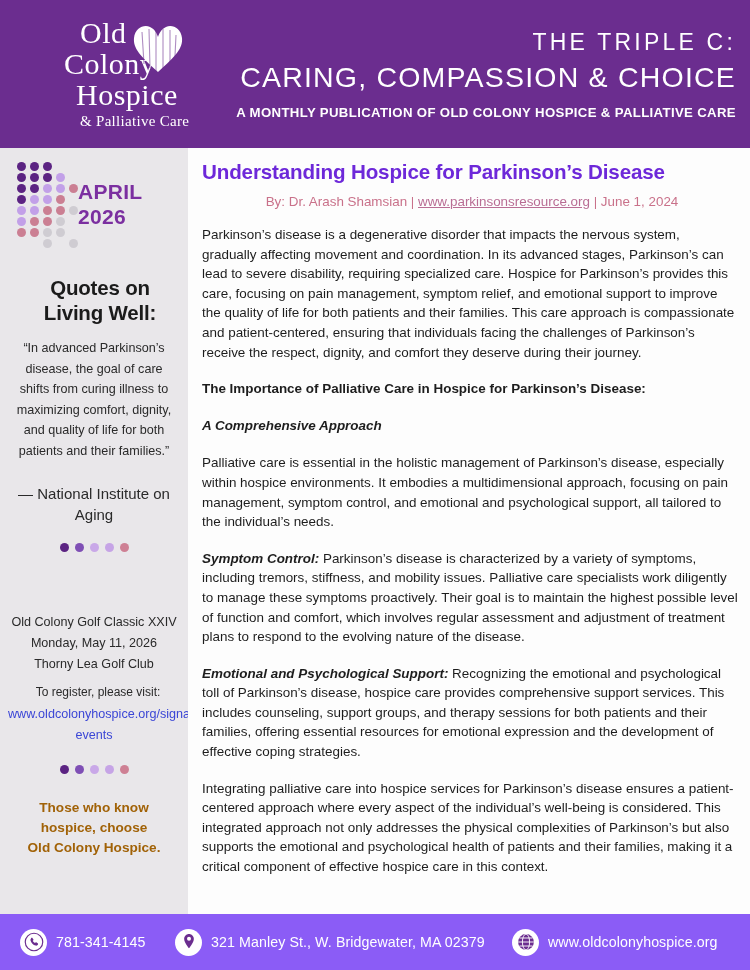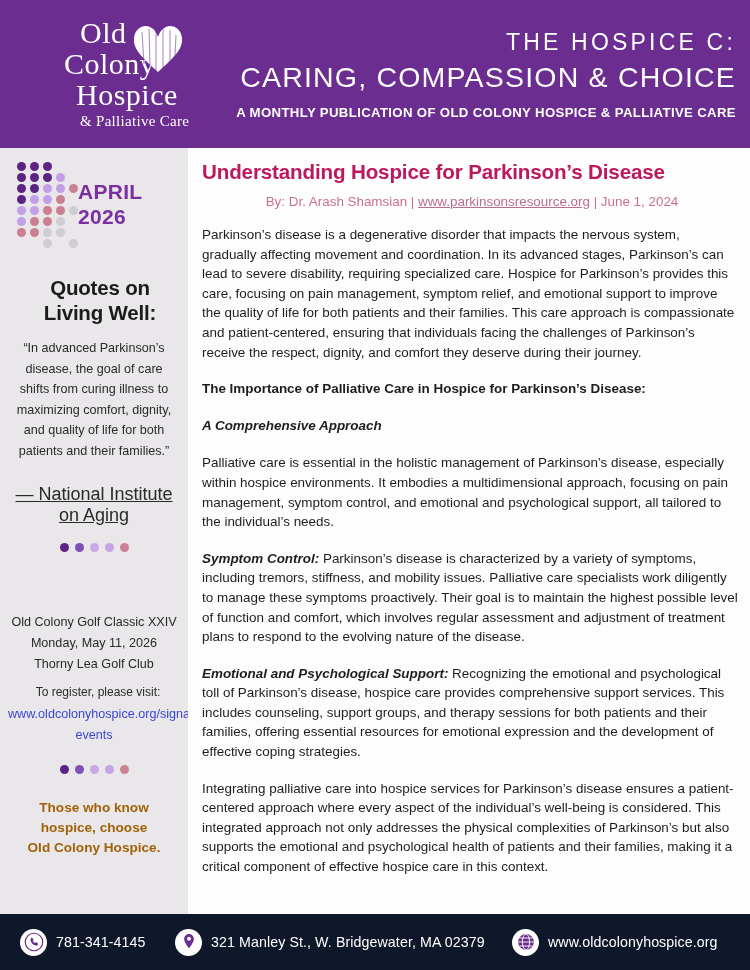--- a/index.html
+++ b/index.html
@@ -67,21 +67,21 @@
     font-size: 20.5px; font-weight: bold; color: #1b1b1b; line-height: 25px;
     letter-spacing: -.2px;
   }
   .quotes-head { position: absolute; left: 0; top: 127px; width: 188px; padding-left: 12px; }
   .quote-body {
     position: absolute; left: 14px; top: 190px; width: 160px;
     font-size: 12.6px; line-height: 20.5px; color: #2a2a2a;
   }
   .quote-attr {
     position: absolute; left: 14px; top: 336px; width: 160px;
-    font-size: 18px; line-height: 20.5px; color: #2a2a2a; text-decoration: underline;
+    font-size: 15px; line-height: 20.5px; color: #2a2a2a;
   }
   .dotrow { position: absolute; width: 188px; left: 0; display: flex; justify-content: center; gap: 6px; }
   .dotrow span { width: 9px; height: 9px; border-radius: 50%; display: block; }
   .dotrow-1 { top: 395px; }
   .dotrow-2 { top: 617px; }
 
   .notes-head { position: absolute; left: 0; top: 430px; width: 188px; }
   .notes-body {
     position: absolute; left: 8px; top: 464px; width: 172px;
     font-size: 12.6px; line-height: 21px; color: #2a2a2a;
@@ -95,41 +95,41 @@
     font-size: 12.6px; line-height: 21px; color: #3B46D6; text-decoration: none; display:block;
   }
   .tagline {
     position: absolute; left: 10px; top: 650px; width: 168px;
     font-size: 13.6px; line-height: 20px; font-weight: bold; color: #a16207;
   }
 
   
   .art-title {
     position: absolute; left: 14px; top: 11px; width: 540px;
-    color: #be185d; font-size: 20.6px; font-weight: bold; line-height: 26px;
+    color: #6d28d9; font-size: 20.6px; font-weight: bold; line-height: 26px;
     letter-spacing: -.15px;
   }
   .art-by {
     position: absolute; left: 14px; top: 44px; width: 540px; text-align: center;
     color: #C9718A; font-size: 13.4px; line-height: 19px;
   }
   .art-by a { color: #B96D94; text-decoration: underline; }
   .content {
     position: absolute; left: 14px; top: 77px; width: 536px;
     font-size: 13.45px; line-height: 19.6px; color: #1d1d1d;
   }
   .content p { margin-bottom: 17px; }
   .content p.tight { margin-bottom: 18px; }
   .content .h-bold { font-weight: bold; }
   .content .h-ital { font-weight: bold; font-style: italic; }
 
   
   .footer {
     position: absolute; left: 0; top: 914px; width: 750px; height: 56px;
-    background: #0f172a; display: flex; align-items: center;
+    background: #8b5cf6; display: flex; align-items: center;
   }
   .f-item { display: flex; align-items: center; color: #fff; }
   .f-ic {
     width: 27px; height: 27px; border-radius: 50%; background: #fff;
     display: flex; align-items: center; justify-content: center; flex: none;
   }
   .f-txt { font-size: 14.2px; margin-left: 9px; white-space: nowrap; letter-spacing: .1px; }
   .f1 { position: absolute; left: 20px; }
   .f2 { position: absolute; left: 175px; }
   .f3 { position: absolute; left: 512px; }
@@ -146,21 +146,21 @@
         <div class="logo-l2">Colony</div>
         <div class="logo-l3">Hospice</div>
         <div class="logo-l4">&amp; Palliative Care</div>
       </div>
       <svg class="heart" viewBox="0 0 56 52">
         <path d="M28 50 C10 34 3 26 4 16 C5 6 14 2 20 5 C25 7 27 12 28 15 C29 12 31 7 36 5 C42 2 51 6 52 16 C53 26 46 34 28 50 Z" fill="#ffffff"></path>
         <path d="M12 10 L14 42 M19 7 L20 46 M26 6 L26 49 M33 7 L33 46 M40 8 L40 41 M46 13 L45 34" stroke="#6B2D8F" stroke-width="1.1" fill="none" opacity="0.55"></path>
       </svg>
     </div>
     <div class="header-right">
-      <div class="hr-line1">THE HOSPICE C:</div>
+      <div class="hr-line1">THE TRIPLE C:</div>
       <div class="hr-line2">CARING, COMPASSION &amp; CHOICE</div>
       <div class="hr-line3">A MONTHLY PUBLICATION OF OLD COLONY HOSPICE &amp; PALLIATIVE CARE</div>
     </div>
   </div>
 
   <div class="sidebar">
 
     <div class="dotgrid">
         <i style="left: 0px; top: 0px; background: rgb(91, 35, 130);"></i>
         <i style="left: 13px; top: 0px; background: rgb(91, 35, 130);"></i>

